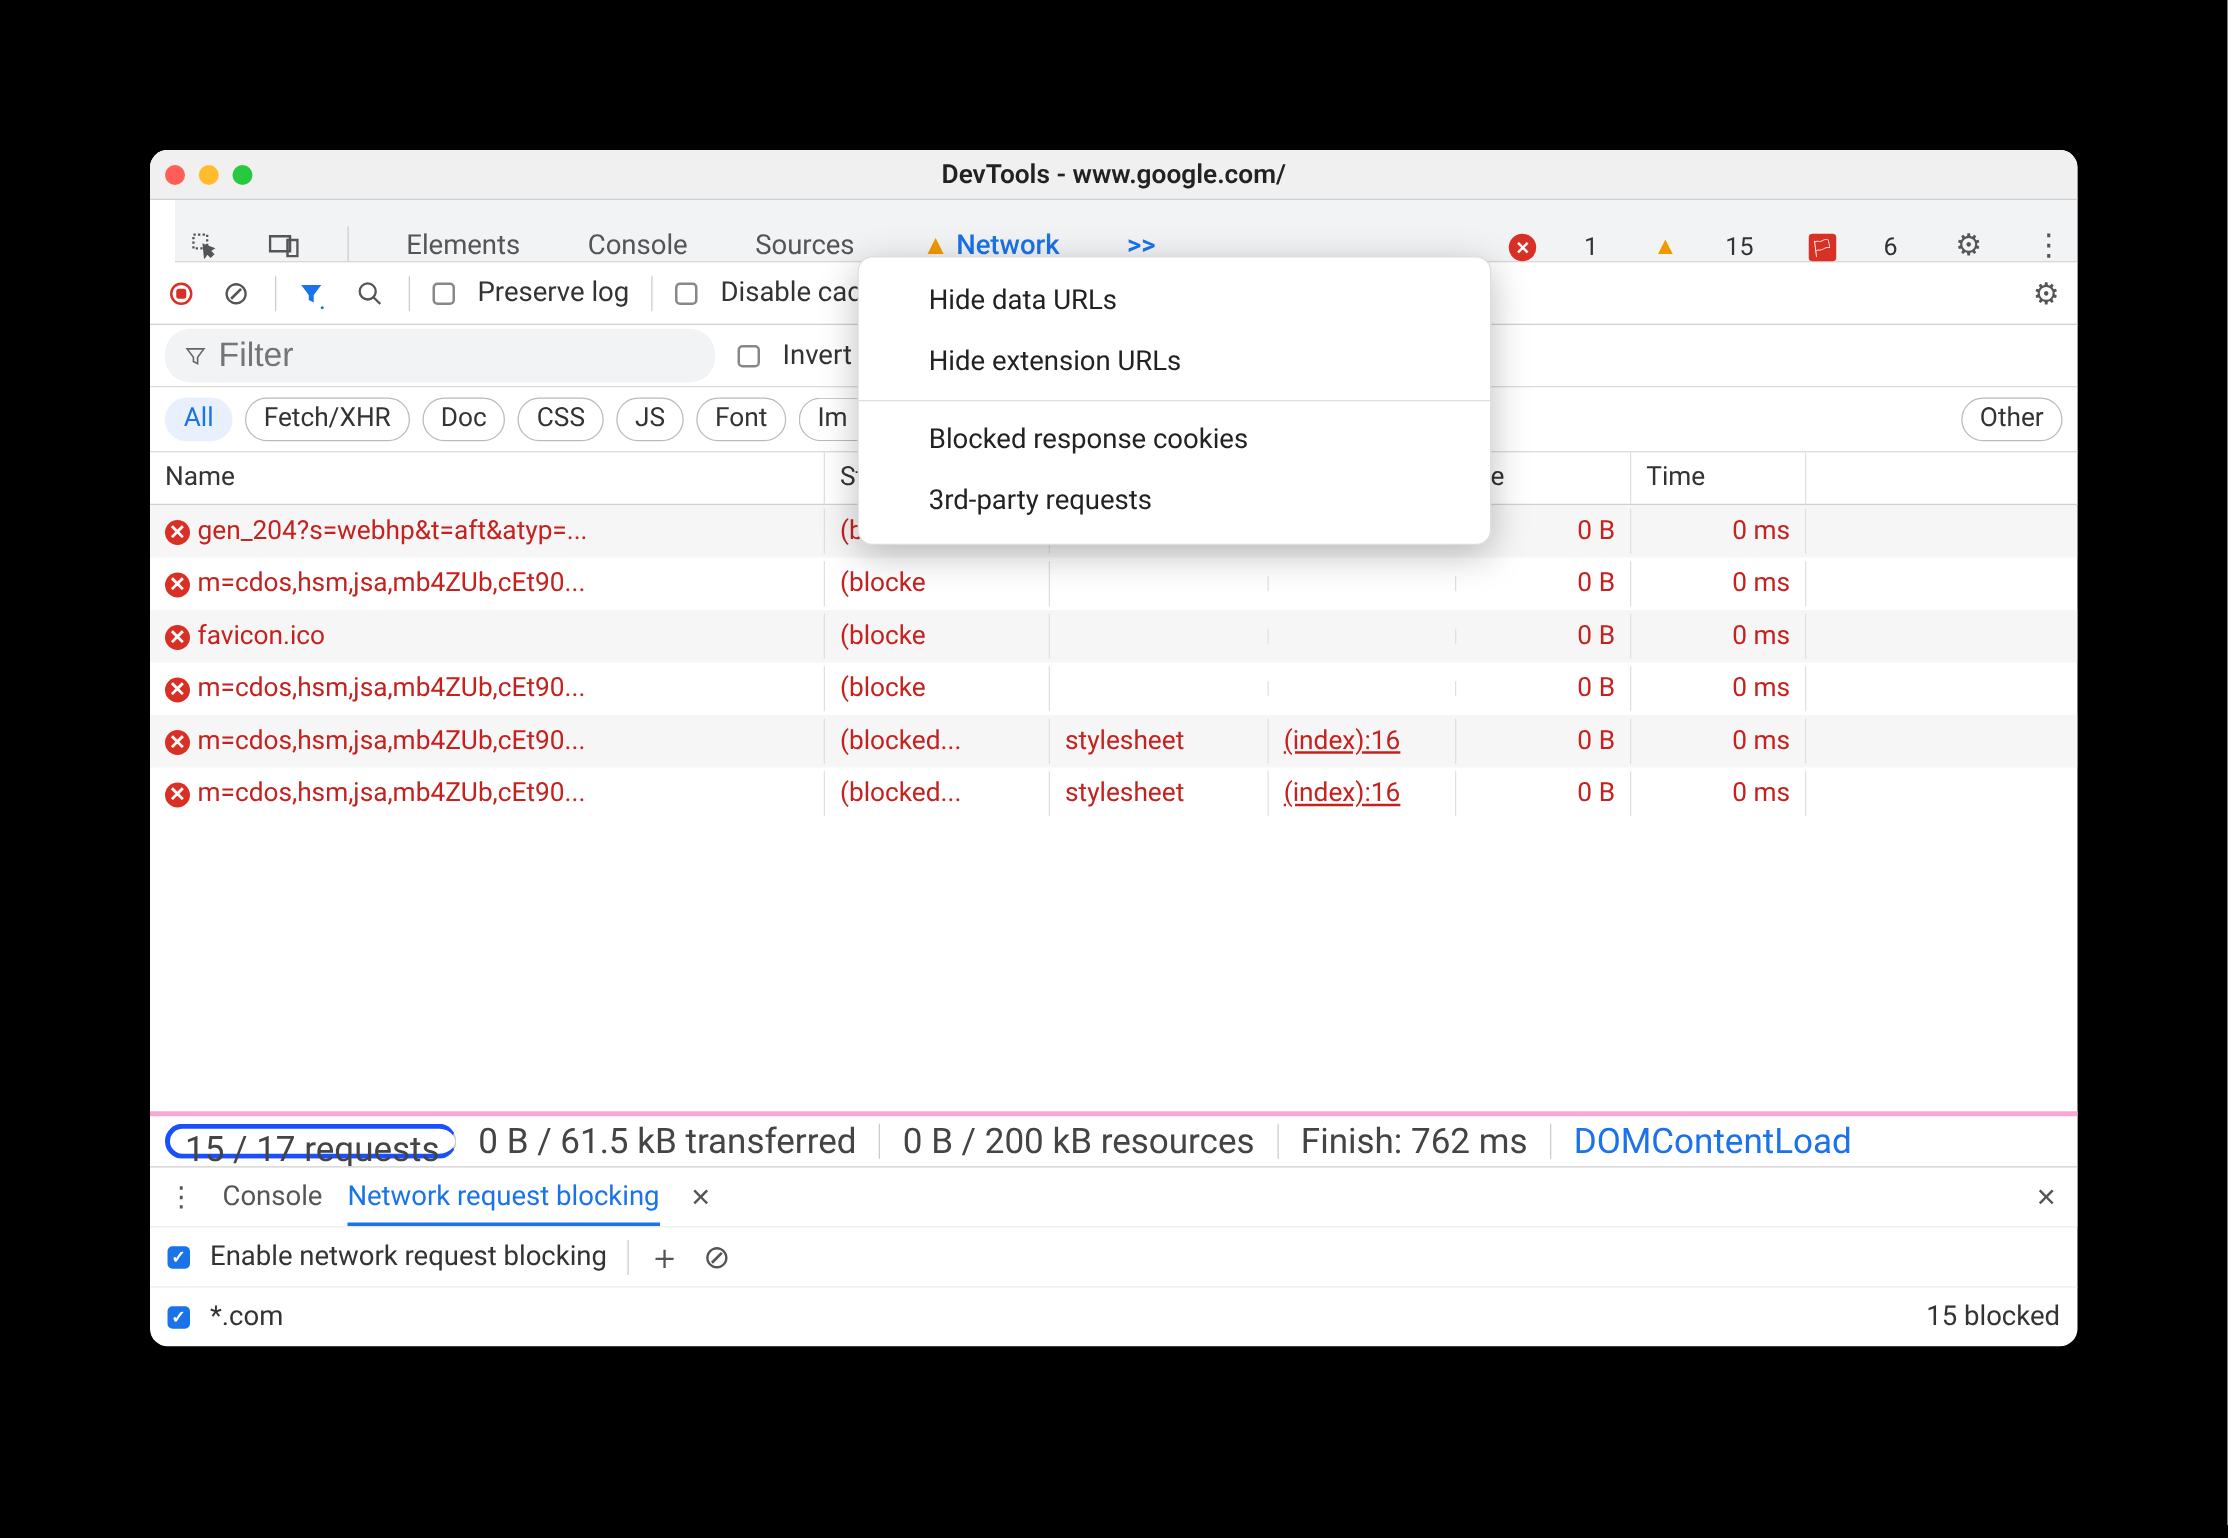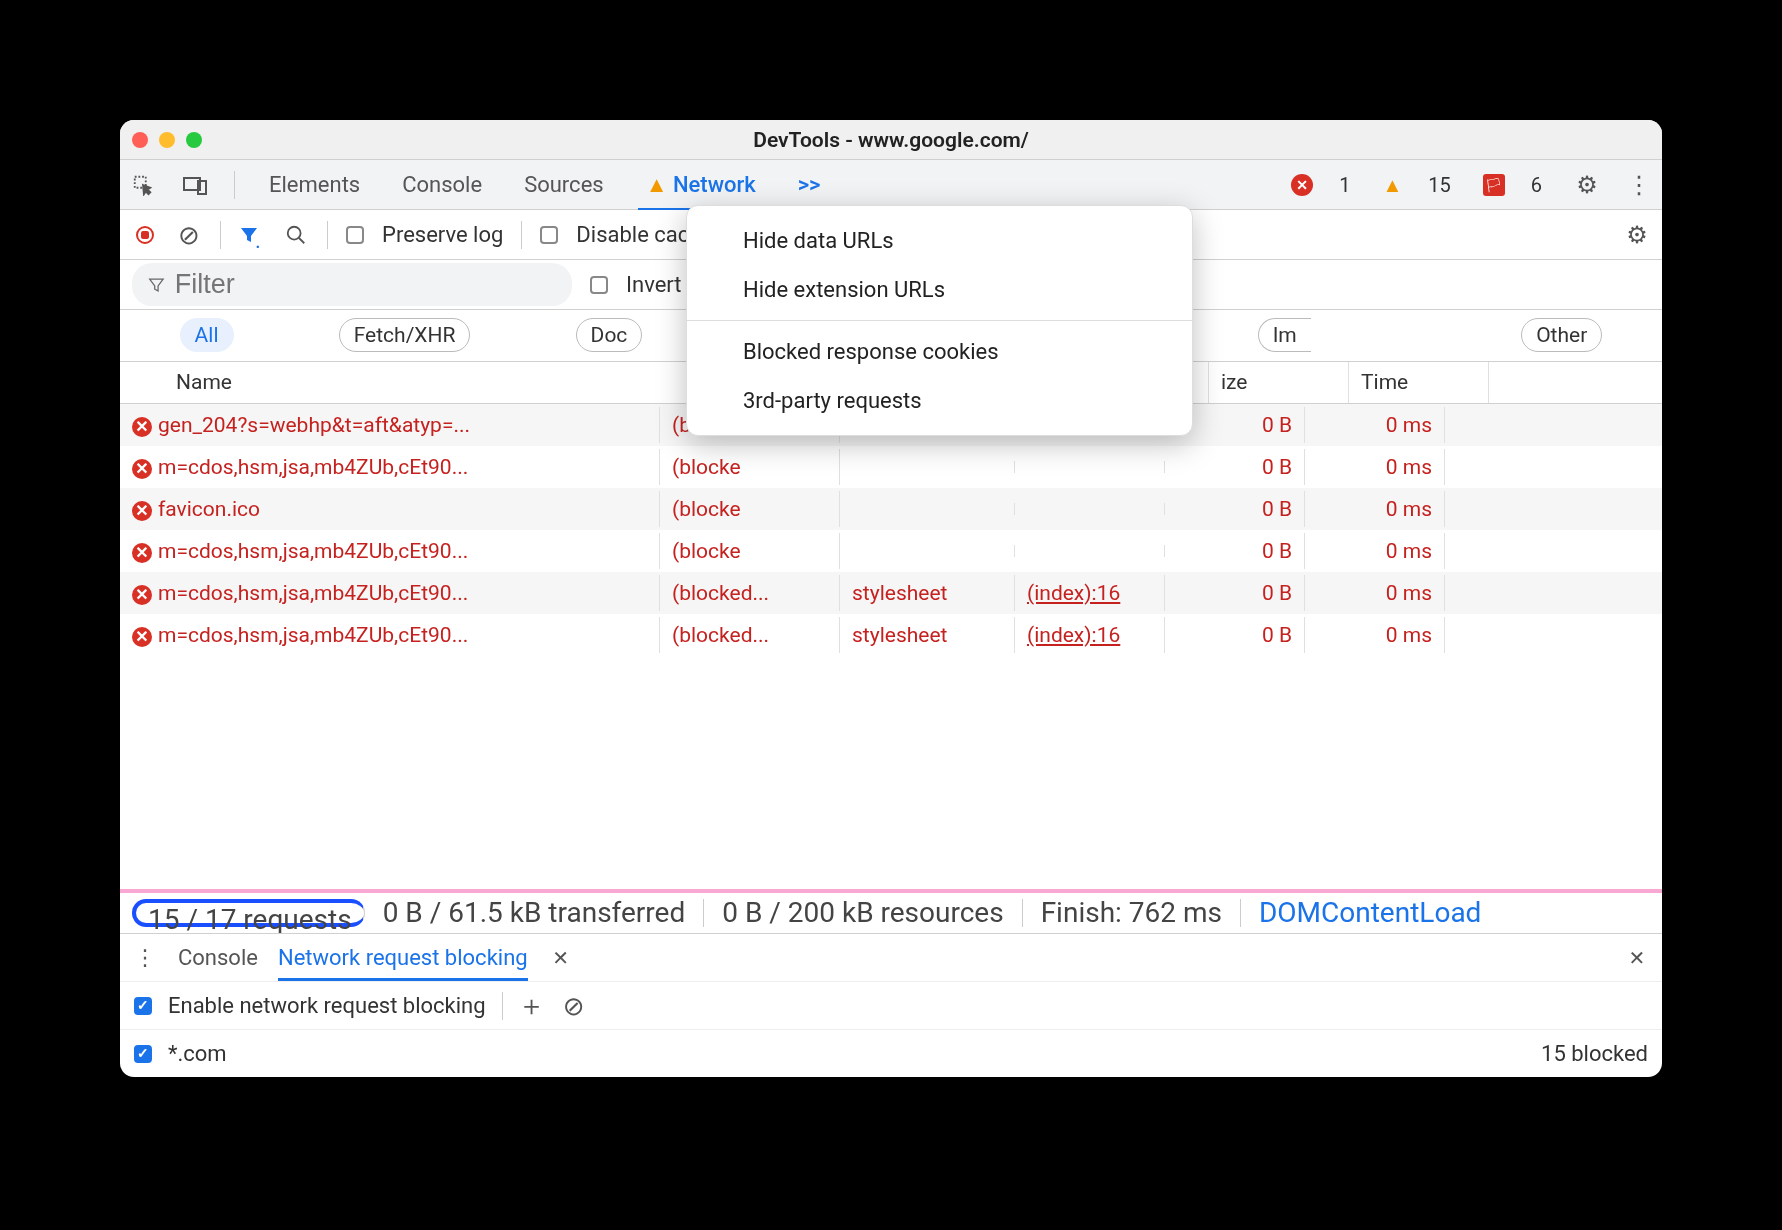--- a/index.html
+++ b/index.html
@@ -3,43 +3,43 @@
 <meta charset="utf-8">
 <style>
 * { box-sizing: border-box; margin: 0; padding: 0; }
 body { font-family: -apple-system, BlinkMacSystemFont, 'Segoe UI', Roboto, sans-serif; background:#000; width:1782px; height:1230px; position:relative; font-size:20px; color:#333; }
 .window { position:absolute; left:120px; top:120px; width:1542px; height:957px; background:#fff; border-radius:14px; box-shadow:0 20px 60px rgba(0,0,0,.5); overflow:hidden; display:flex; flex-direction:column; }
 .titlebar { height:40px; background:#f0f0f0; border-bottom:1px solid #d0d0d0; display:flex; align-items:center; padding:0 12px; position:relative; }
 .traffic { display:flex; gap:11px; align-items:center; }
 .dot { width:16px; height:16px; border-radius:50%; }
 .dot.r{background:#ff5f56;} .dot.y{background:#ffbd2e;} .dot.g{background:#27c93f;}
 .title { position:absolute; left:0; right:0; text-align:center; font-weight:600; font-size:21px; color:#222; }
-.tabbar { height:50px; background:#f1f3f4; border-bottom:1px solid #d0d0d0; display:flex; align-items:center; padding:0 10px; gap:26px; }
+.tabbar { height:50px; background:#f1f3f4; border-bottom:1px solid #d0d0d0; display:flex; align-items:flex-end; padding:0 10px; gap:38px;margin-left:20px; }
 .tabbar .tab { color:#555; font-size:22px; cursor:pointer; padding:0 8px;}
 .tabbar .tab.active { color:#1a73e8; font-weight:500; border-bottom:3px solid #1a73e8; padding-bottom:10px; margin-bottom:-13px;}
 .ico { display:inline-flex; width:26px; height:26px; align-items:center; justify-content:center; color:#555; cursor:pointer; flex-shrink:0;}
 .spacer{flex:1;}
 .badge-red{background:#d93025;color:#fff;border-radius:50%;width:22px;height:22px;display:inline-flex;align-items:center;justify-content:center;font-size:14px;font-weight:600;}
 .warn-tri{color:#f29900;}
 .cnt{font-size:20px; color:#333; margin-right:6px;}
 .toolbar { height:50px; border-bottom:1px solid #d0d0d0; display:flex; align-items:center; padding:0 12px; gap:18px; background:#fff;}
 .rec { width:18px; height:18px; border:2px solid #d93025; border-radius:50%; display:inline-block; position:relative;}
 .rec::after{content:'';position:absolute;inset:3px;background:#d93025;border-radius:2px;}
 .divider{width:1px;height:28px;background:#ccc;}
 .chk{width:18px;height:18px;border:2px solid #888;border-radius:4px;display:inline-block;flex-shrink:0;}
 .lbl{font-size:22px;color:#333;}
 .sel{font-size:22px;color:#333;display:flex;align-items:center;gap:8px;cursor:pointer;}
 .filterbar{height:50px;border-bottom:1px solid #d0d0d0;display:flex;align-items:center;padding:0 12px;gap:18px;background:#fff;}
 .filter-input{display:flex;align-items:center;gap:10px;background:#f1f3f4;border-radius:20px;padding:6px 16px;width:440px;}
 .filter-input input{border:0;background:transparent;font-size:27px;color:#666;width:100%;outline:none;}
 .pill-count{background:#e8f0fe;color:#1a73e8;border-radius:10px;padding:2px 10px;font-size:18px;font-weight:600;}
-.typebar{height:52px;display:flex;align-items:center;padding:8px 12px;gap:10px;flex-wrap:wrap;background:#fff;border-bottom:1px solid #d0d0d0;flex-direction:column;}
+.typebar{height:52px;display:flex;padding:8px 12px;gap:10px;flex-wrap:wrap;background:#fff;border-bottom:1px solid #d0d0d0;}
 .pill{border:1px solid #bbb;border-radius:18px;padding:4px 14px;font-size:21px;color:#333;cursor:pointer;}
 .pill.active{background:#e8f0fe;color:#1a73e8;border-color:#e8f0fe;}
-.table-head{height:42px;display:flex;border-bottom:1px solid #d0d0d0;background:#fff;padding-left:44px;}
+.table-head{height:42px;display:flex;border-bottom:1px solid #d0d0d0;background:#fff;}
 .th{padding:8px 12px;font-size:21px;color:#333;border-right:1px solid #e0e0e0;white-space:nowrap;overflow:hidden;}
 .rows{flex:1;overflow:hidden;}
 .row{height:42px;display:flex;align-items:center;cursor:pointer;}
 .row:nth-child(odd){background:#f6f6f6;}
 .td{padding:6px 12px;font-size:21px;color:#c5221f;border-right:1px solid #e0e0e0;white-space:nowrap;overflow:hidden;text-overflow:ellipsis;}
 .td.right{text-align:right;}
 .xicon{display:inline-flex;width:20px;height:20px;background:#d93025;color:#fff;border-radius:50%;align-items:center;justify-content:center;font-size:16px;font-weight:bold;margin-right:6px;flex-shrink:0;}
 .statusbar{height:44px;border-top:4px solid #f9a8d4;display:flex;align-items:center;padding:0 12px;gap:0;font-size:28px;color:#444;background:#fff;}
 .statusbar span{padding:0 18px; border-right:1px solid #ccc; height:28px; line-height:28px;}
 .statusbar span:last-child{border-right:0;}

